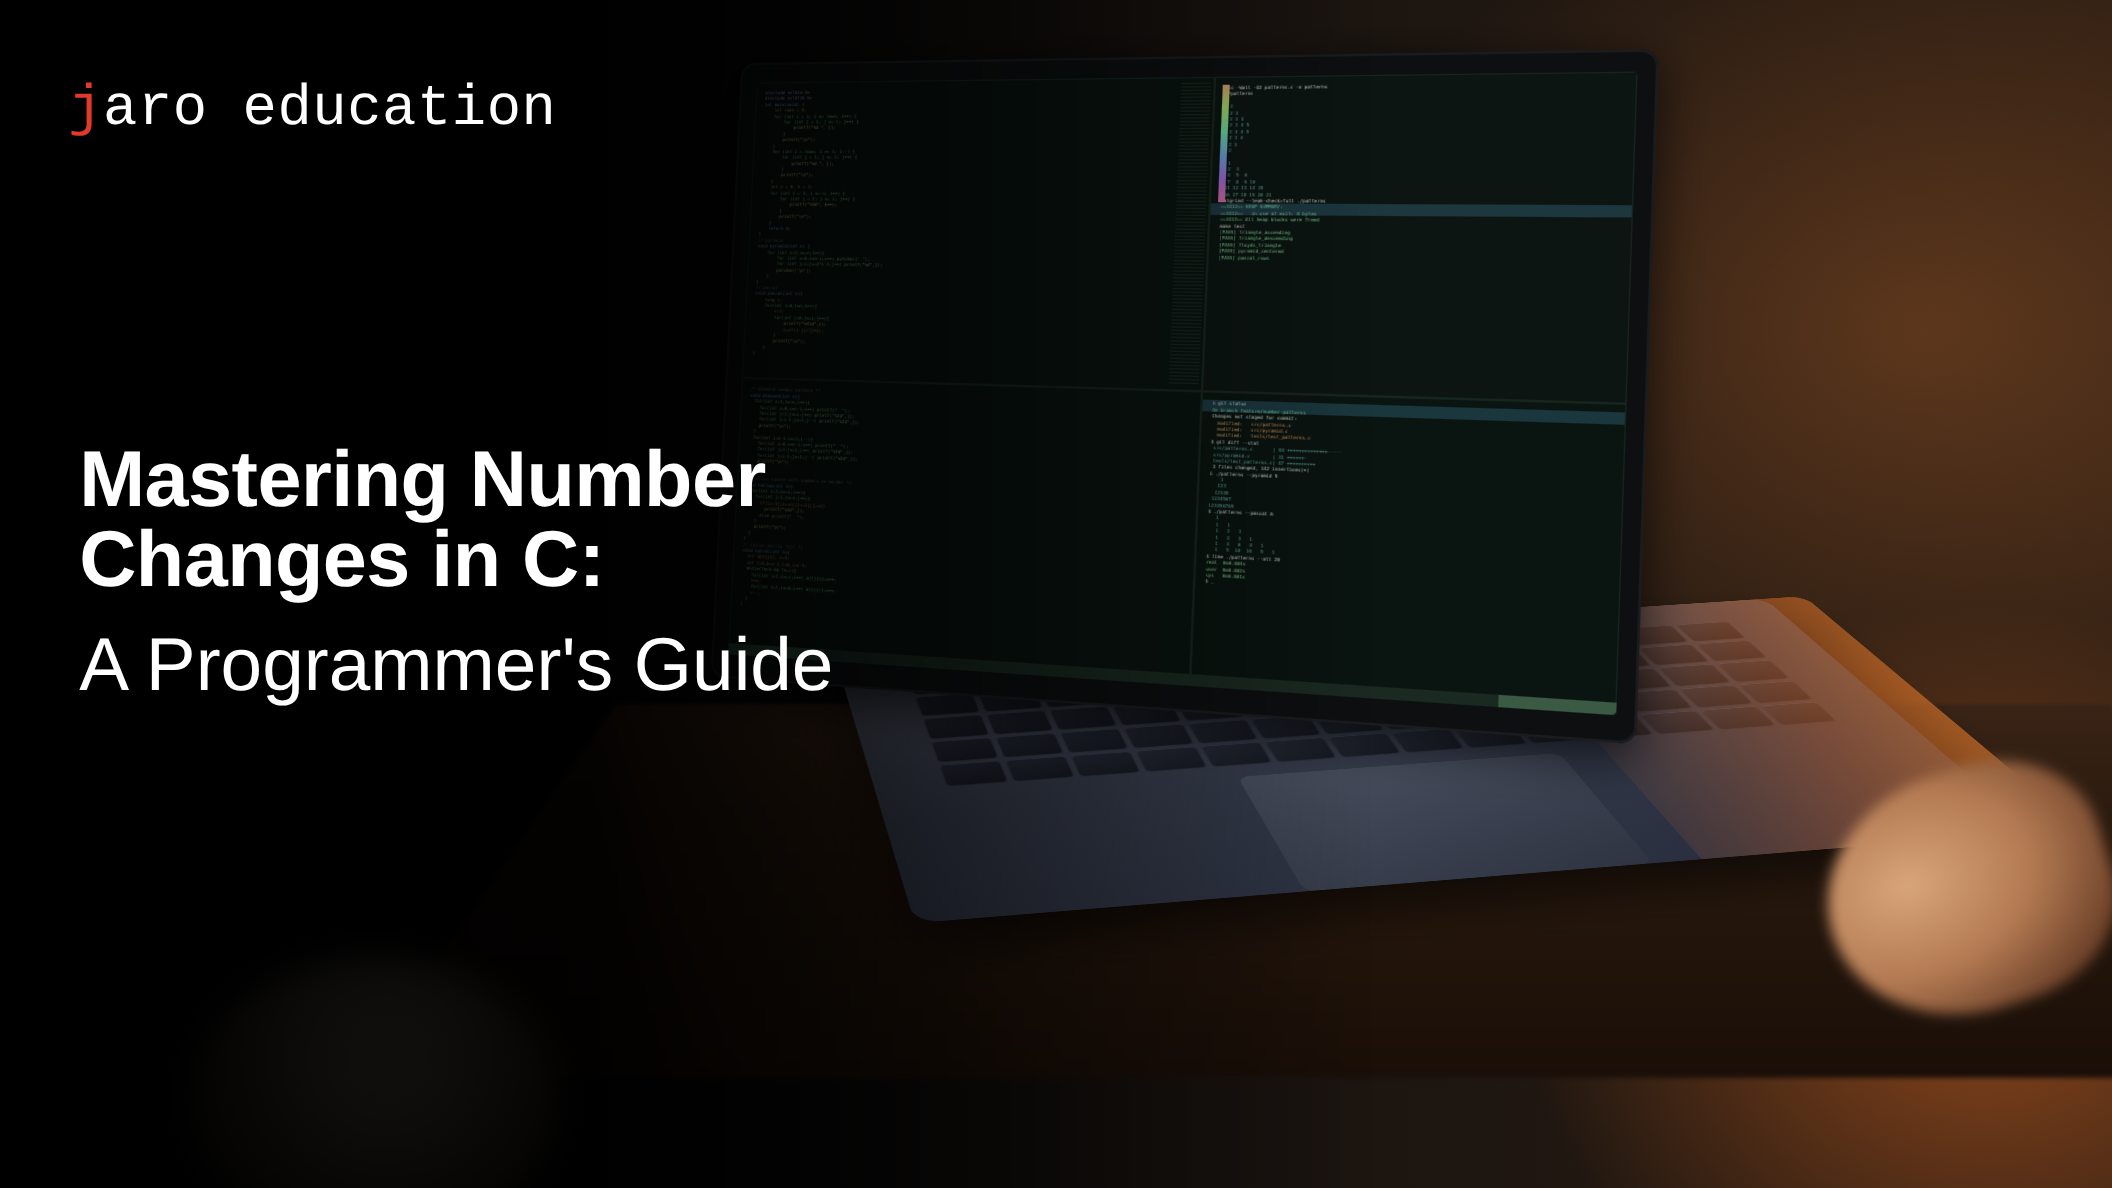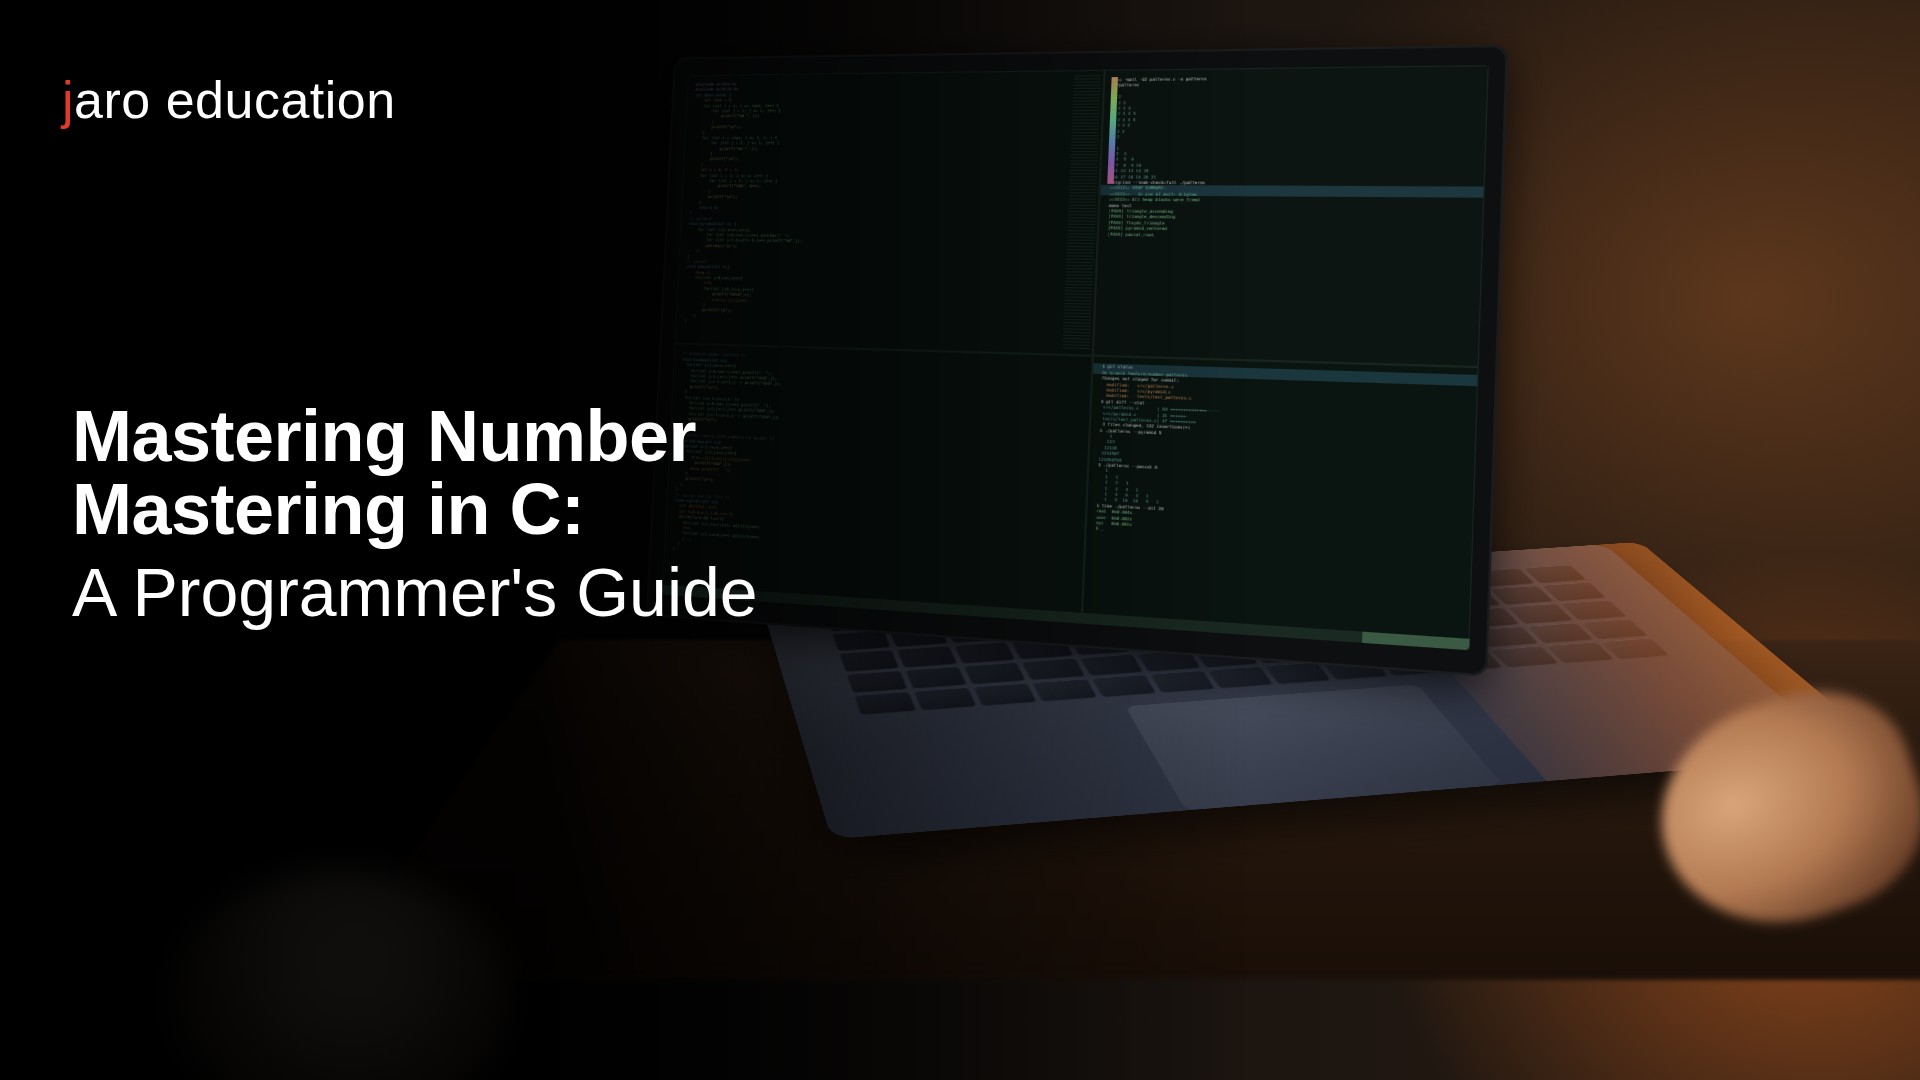--- a/index.html
+++ b/index.html
@@ -165,21 +165,21 @@
   .status {
     position: absolute;
     left: 0; right: 0; bottom: 0; height: 10px;
     background: linear-gradient(90deg,#2d4a3a 0 12%, #1a2a22 12% 88%, #3a5a44 88%);
   }
 
   
   .logo {
     position: absolute;
     left: 62px; top: 70px;
-    font-family: Liberation Sans, sans-serif;
+    font-family: Liberation Mono, monospace;
     font-size: 52px;
     letter-spacing: 0.5px;
     color: #fff;
     font-weight: 400;
   }
   .logo .j { color: #e03a2a; }
 
   
   .headline {
     position: absolute;
@@ -190,21 +190,21 @@
   .headline .bold {
     font-weight: 800;
     font-size: 72px;
     line-height: 1.02;
     letter-spacing: -0.5px;
   }
   .headline .light {
     font-weight: 400;
     font-size: 68px;
     line-height: 1.1;
-    margin-top: 8px;
+    margin-top: 20px;
   }
 </style>
 </head>
 <body>
 
 <div class="scene"></div>
 
 <div class="desk"></div>
 
 <div class="laptop-base">
@@ -462,15 +462,15 @@
 <div class="cup"></div>
 
 <div class="vignette"></div>
 
 <div class="logo">
   <span class="j">j</span><span>aro education</span>
 </div>
 
 <div class="headline">
   <div class="bold">Mastering Number</div>
-  <div class="bold">Mastering in C:</div>
+  <div class="bold">Changes in C:</div>
   <div class="light">A Programmer's Guide</div>
 </div>
 
 </body></html>

